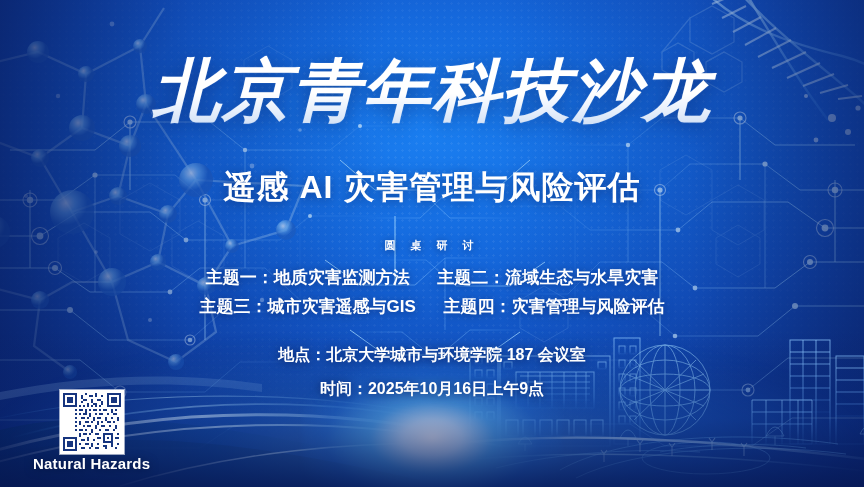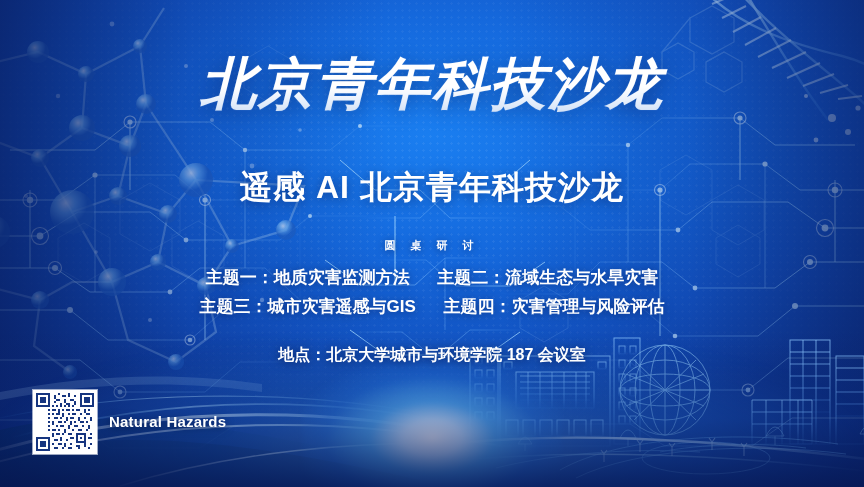--- a/index.html
+++ b/index.html
@@ -45,21 +45,21 @@
     position:absolute;left:50%;bottom:-70px;transform:translateX(-50%);
     width:900px;height:220px;
     background:radial-gradient(ellipse at center, rgba(130,205,255,.55) 0%, rgba(50,140,240,.30) 35%, transparent 70%);
     filter:blur(10px);
   }
 
   
   .main-title{
     position:absolute;top:56px;left:0;right:0;
     text-align:center;
-    font-size:56px;
+    font-size:68px;
     font-weight:900;
     font-style:italic;
     letter-spacing:2px;
     line-height:1;
     color:#fff;
     background:linear-gradient(180deg,#ffffff 0%,#ffffff 55%,#dbe8fb 78%,#b7cff0 100%);
     -webkit-background-clip:text;background-clip:text;
     -webkit-text-fill-color:transparent;
     text-shadow:0 0 1px rgba(255,255,255,.4);
     filter:drop-shadow(0 3px 10px rgba(4,24,80,.45));
@@ -96,21 +96,21 @@
     font-size:16px;font-weight:700;color:#ffffff;
     filter:drop-shadow(0 1px 5px rgba(4,24,80,.75));
     white-space:nowrap;
   }
   #info-place{top:345px;}
   #info-time{top:379px;}
 
   
   .labmark{
     position:absolute;left:33px;top:390px;
-    display:flex;align-items:center;gap:12px;
+    display:flex;align-items:center;flex-direction:column;
   }
   .qr{
     width:64px;height:64px;background:#fff;padding:3px;box-sizing:border-box;
     box-shadow:0 0 0 1px rgba(255,255,255,.6);
   }
   .labtext{
     font-size:15px;font-weight:700;color:#ffffff;line-height:1.35;
     letter-spacing:.2px;
     filter:drop-shadow(0 1px 4px rgba(2,16,60,.8));
   }
@@ -480,37 +480,38 @@
 
     <path d="M0 392 C 90 374, 180 372, 262 384 L262 392 C 180 380, 90 382, 0 400 Z" fill="#bfe2ff" opacity="0.18"></path>
   </svg>
 
   <div class="glow-wide"></div>
   <div class="glow-core"></div>
   <div class="layer vignette-b"></div>
 
   <div class="main-title">北京青年科技沙龙</div>
 
-  <div class="sub-title">遥感 AI 北京青年科技沙龙</div>
+  <div class="sub-title">遥感 AI 灾害管理与风险评估</div>
 
   <div class="rt-head">圆 桌 研 讨</div>
 
   <div class="rt-row" id="rt-row-1">
     <span>主题一：地质灾害监测方法</span>
     <span class="gap"></span>
     <span>主题二：流域生态与水旱灾害</span>
   </div>
 
   <div class="rt-row" id="rt-row-2">
     <span>主题三：城市灾害遥感与GIS</span>
     <span class="gap"></span>
     <span>主题四：灾害管理与风险评估</span>
   </div>
 
   <div class="info" id="info-place">地点：北京大学城市与环境学院 187 会议室</div>
+  <div class="info" id="info-time">时间：2025年10月16日上午9点</div>
 
   <div class="labmark">
     <div class="qr">
       <svg width="58" height="58" viewBox="0 0 29 29" shape-rendering="crispEdges">
         <rect width="29" height="29" fill="#ffffff"></rect>
         <g fill="#16357f">
 
           <rect x="0" y="0" width="7" height="1"></rect>
             <rect x="0" y="6" width="7" height="1"></rect>
           <rect x="0" y="0" width="1" height="7"></rect>

